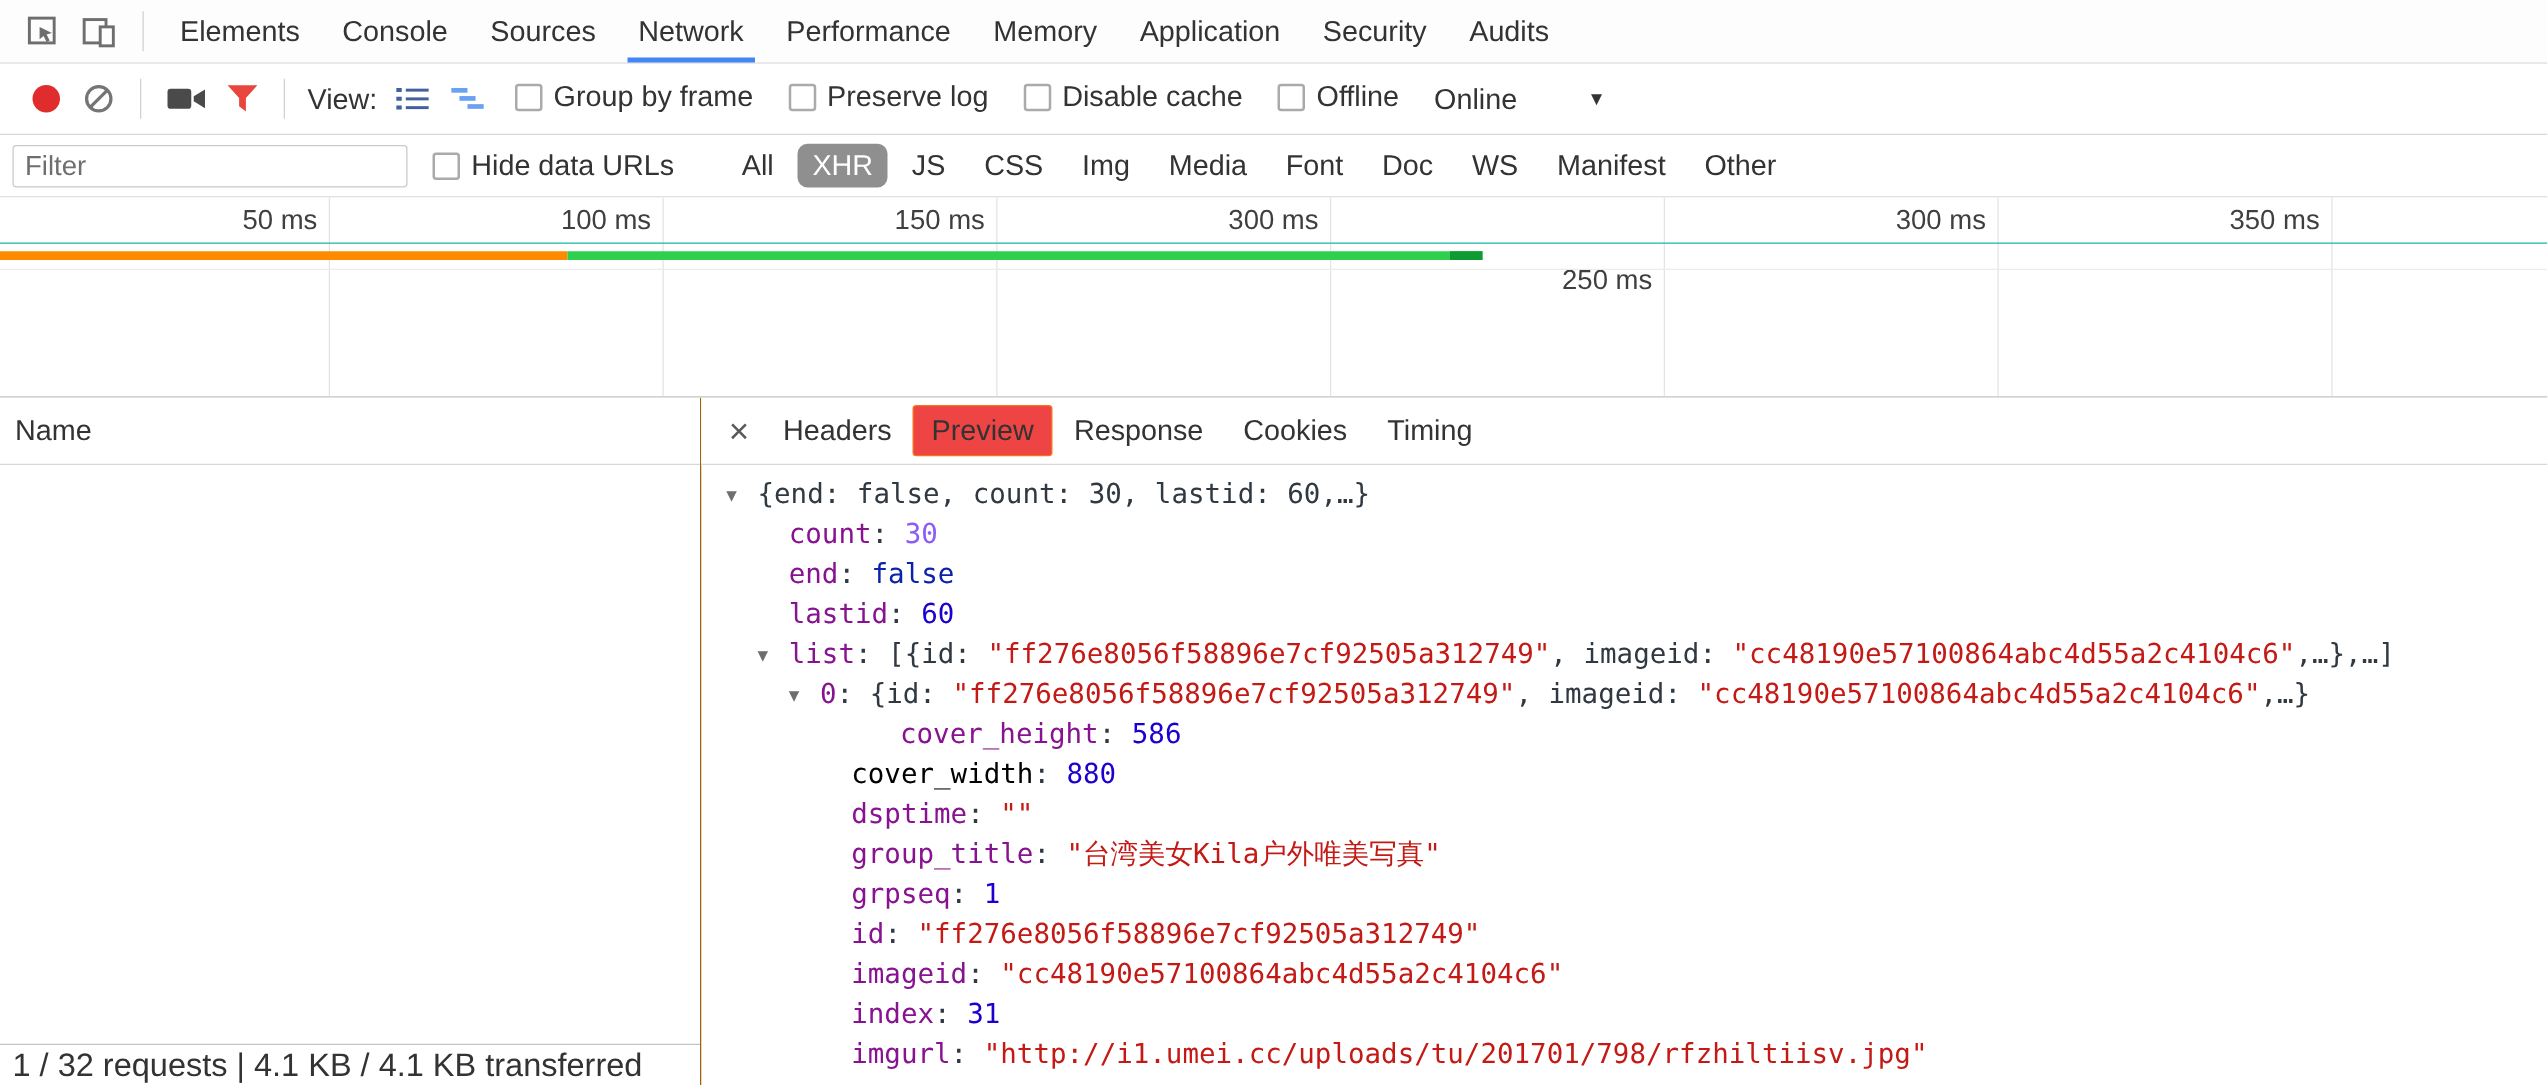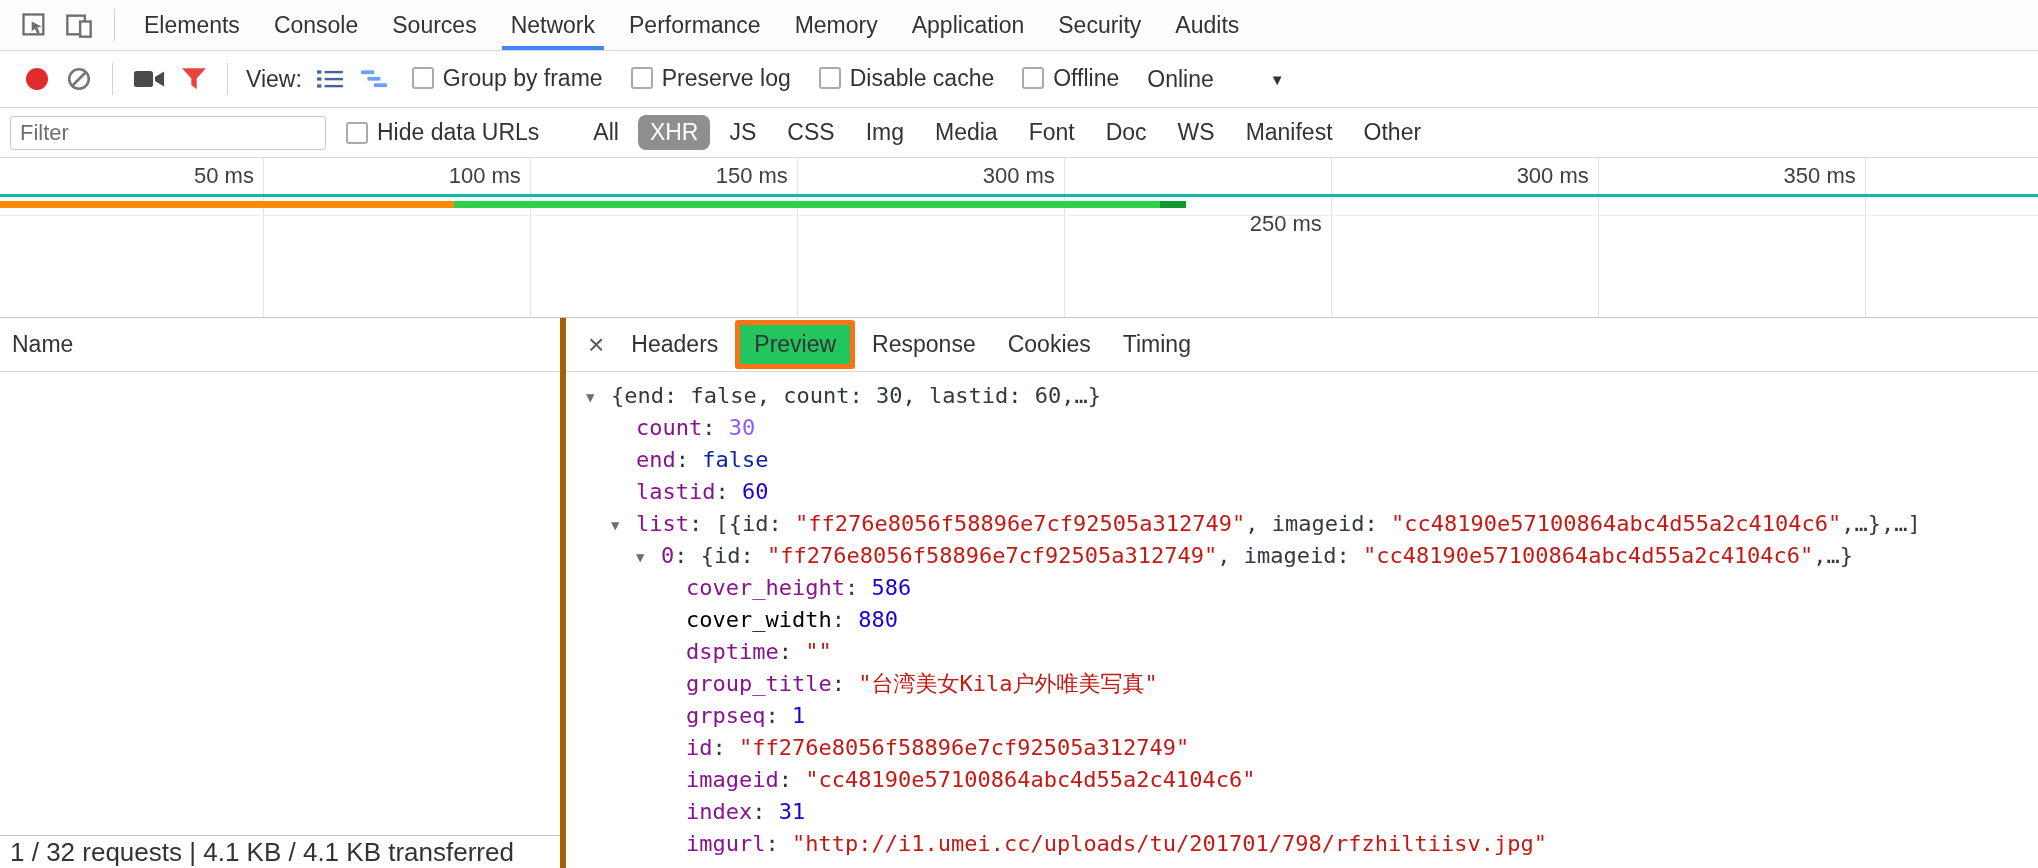--- a/index.html
+++ b/index.html
@@ -31,45 +31,45 @@
     font-family:"Liberation Sans", sans-serif;color:#333;margin-right:20px;flex:none;outline:none;}
   .filter-input::placeholder{color:#6f6f6f;}
   .pills{display:flex;align-items:center;margin-left:14px;}
   .pill{font-size:23px;color:#333;padding:4px 12px;border-radius:8px;margin-right:7px;cursor:pointer;white-space:nowrap;}
   .pill.active{background:#8f8f8f;color:#fff;}
 
   
   .timeline{height:159px;flex:none;position:relative;border-bottom:1px solid #c4c4c4;background:#fff;overflow:hidden;}
   .grid{position:absolute;inset:0;}
   .gridline{position:absolute;top:0;bottom:0;width:1px;background:#e4e4e4;}
-  .tick-row{position:absolute;left:0;right:0;top:0;height:36px;border-bottom:3px solid #14b8a6;}
+  .tick-row{position:absolute;left:0;right:0;top:0;height:36px;border-bottom:1px solid #14b8a6;}
   .tick{position:absolute;top:5px;font-size:22px;color:#3f3f3f;transform:translateX(-100%);padding-right:9px;white-space:nowrap;}
   .overview-strip{position:absolute;left:0;right:0;top:37px;height:20px;border-bottom:1px solid #ececec;}
   .ov-bar{position:absolute;top:6px;height:7px;}
   .waterfall{position:absolute;left:0;right:0;top:58px;bottom:0;}
 
   
   .main{flex:1;display:flex;min-height:0;}
-  .left-panel{width:560px;flex:none;border-right:6px solid #a16207;display:flex;flex-direction:column;min-height:0;}
+  .left-panel{width:560px;flex:none;border-right:1px solid #a16207;display:flex;flex-direction:column;min-height:0;}
   .name-header{height:53px;flex:none;display:flex;align-items:center;border-bottom:1px solid #d8d8d8;
     padding-left:12px;font-size:23px;color:#333;cursor:pointer;}
   .request-row{height:42px;display:flex;align-items:center;padding-left:8px;font-size:22px;color:#222;
     border-bottom:1px solid #efefef;cursor:pointer;}
   .request-row .cb{margin-right:10px;width:16px;height:16px;border-width:2px;}
   .req-name{white-space:nowrap;overflow:hidden;text-overflow:ellipsis;flex:1;padding-right:6px;}
   .left-spacer{flex:1;}
   .status-bar{height:32px;flex:none;border-top:1px solid #c4c4c4;display:flex;align-items:center;
     padding-left:10px;font-size:26px;color:#333;white-space:nowrap;}
 
   .right-panel{flex:1;display:flex;flex-direction:column;min-width:0;min-height:0;}
   .detail-tabs{height:53px;flex:none;display:flex;align-items:center;border-bottom:1px solid #d8d8d8;
     padding-left:10px;background:#fff;}
   .close-x{font-size:28px;color:#5a5a5a;padding:0 12px;cursor:pointer;line-height:1;}
   .dtab{font-size:23px;color:#333;padding:7px 15px;margin-right:2px;cursor:pointer;white-space:nowrap;}
-  .dtab.active{border:5px solid #f97316;border-radius:3px;background:#22c55e;padding:6px 14px;}
+  .dtab.active{border:1px solid #f97316;border-radius:3px;background:#ef4444;padding:6px 14px;}
 
   .preview{flex:1;overflow:hidden;padding-top:8px;font-family:"DejaVu Sans Mono", monospace;font-size:22px;}
   .pline{height:32px;line-height:32px;white-space:nowrap;}
   .arrow-slot{display:inline-block;width:25px;font-size:14px;color:#6e6e6e;vertical-align:1px;cursor:pointer;}
 </style>
 </head>
 <body>
 
 <div class="devtools">
 
@@ -229,21 +229,21 @@
           <span class="dtab">Cookies</span>
           <span class="dtab">Timing</span>
         </div>
       <div class="preview">
           <div class="pline" style="padding-left: 20px;"><span class="arrow-slot">▼</span><span style="color: rgb(48, 57, 66);">{end: false, count: 30, lastid: 60,…}</span></div>
           <div class="pline" style="padding-left: 45px;"><span class="arrow-slot"></span><span style="color: rgb(136, 19, 145);">count</span><span style="color: rgb(48, 57, 66);">: </span><span style="color: #8b5cf6;">30</span></div>
           <div class="pline" style="padding-left: 45px;"><span class="arrow-slot"></span><span style="color: rgb(136, 19, 145);">end</span><span style="color: rgb(48, 57, 66);">: </span><span style="color: rgb(13, 34, 170);">false</span></div>
           <div class="pline" style="padding-left: 45px;"><span class="arrow-slot"></span><span style="color: rgb(136, 19, 145);">lastid</span><span style="color: rgb(48, 57, 66);">: </span><span style="color: rgb(28, 0, 207);">60</span></div>
           <div class="pline" style="padding-left: 45px;"><span class="arrow-slot">▼</span><span style="color: rgb(136, 19, 145);">list</span><span style="color: rgb(48, 57, 66);">: [{id: </span><span style="color: rgb(196, 26, 22);">"ff276e8056f58896e7cf92505a312749"</span><span style="color: rgb(48, 57, 66);">, imageid: </span><span style="color: rgb(196, 26, 22);">"cc48190e57100864abc4d55a2c4104c6"</span><span style="color: rgb(48, 57, 66);">,…},…]</span></div>
           <div class="pline" style="padding-left: 70px;"><span class="arrow-slot">▼</span><span style="color: rgb(136, 19, 145);">0</span><span style="color: rgb(48, 57, 66);">: {id: </span><span style="color: rgb(196, 26, 22);">"ff276e8056f58896e7cf92505a312749"</span><span style="color: rgb(48, 57, 66);">, imageid: </span><span style="color: rgb(196, 26, 22);">"cc48190e57100864abc4d55a2c4104c6"</span><span style="color: rgb(48, 57, 66);">,…}</span></div>
-          <div class="pline" style="padding-left: 95px;"><span class="arrow-slot"></span><span style="color: rgb(136, 19, 145);">cover_height</span><span style="color: rgb(48, 57, 66);">: </span><span style="color: rgb(28, 0, 207);">586</span></div>
+          <div class="pline" style="padding-left: 95px;"><span class="arrow-slot"></span><span style="color: rgb(136, 19, 145); margin-left: 39px;">cover_height</span><span style="color: rgb(48, 57, 66);">: </span><span style="color: rgb(28, 0, 207);">586</span></div>
           <div class="pline" style="padding-left: 95px;"><span class="arrow-slot"></span><span style="color: #000000;">cover_width</span><span style="color: rgb(48, 57, 66);">: </span><span style="color: rgb(28, 0, 207);">880</span></div>
           <div class="pline" style="padding-left: 95px;"><span class="arrow-slot"></span><span style="color: rgb(136, 19, 145);">dsptime</span><span style="color: rgb(48, 57, 66);">: </span><span style="color: rgb(196, 26, 22);">""</span></div>
           <div class="pline" style="padding-left: 95px;"><span class="arrow-slot"></span><span style="color: rgb(136, 19, 145);">group_title</span><span style="color: rgb(48, 57, 66);">: </span><span style="color: rgb(196, 26, 22);">"台湾美女Kila户外唯美写真"</span></div>
           <div class="pline" style="padding-left: 95px;"><span class="arrow-slot"></span><span style="color: rgb(136, 19, 145);">grpseq</span><span style="color: rgb(48, 57, 66);">: </span><span style="color: rgb(28, 0, 207);">1</span></div>
           <div class="pline" style="padding-left: 95px;"><span class="arrow-slot"></span><span style="color: rgb(136, 19, 145);">id</span><span style="color: rgb(48, 57, 66);">: </span><span style="color: rgb(196, 26, 22);">"ff276e8056f58896e7cf92505a312749"</span></div>
           <div class="pline" style="padding-left: 95px;"><span class="arrow-slot"></span><span style="color: rgb(136, 19, 145);">imageid</span><span style="color: rgb(48, 57, 66);">: </span><span style="color: rgb(196, 26, 22);">"cc48190e57100864abc4d55a2c4104c6"</span></div>
           <div class="pline" style="padding-left: 95px;"><span class="arrow-slot"></span><span style="color: rgb(136, 19, 145);">index</span><span style="color: rgb(48, 57, 66);">: </span><span style="color: rgb(28, 0, 207);">31</span></div>
           <div class="pline" style="padding-left: 95px;"><span class="arrow-slot"></span><span style="color: rgb(136, 19, 145);">imgurl</span><span style="color: rgb(48, 57, 66);">: </span><span style="color: rgb(196, 26, 22);">"http://i1.umei.cc/uploads/tu/201701/798/rfzhiltiisv.jpg"</span></div>
         </div>
     </div>

